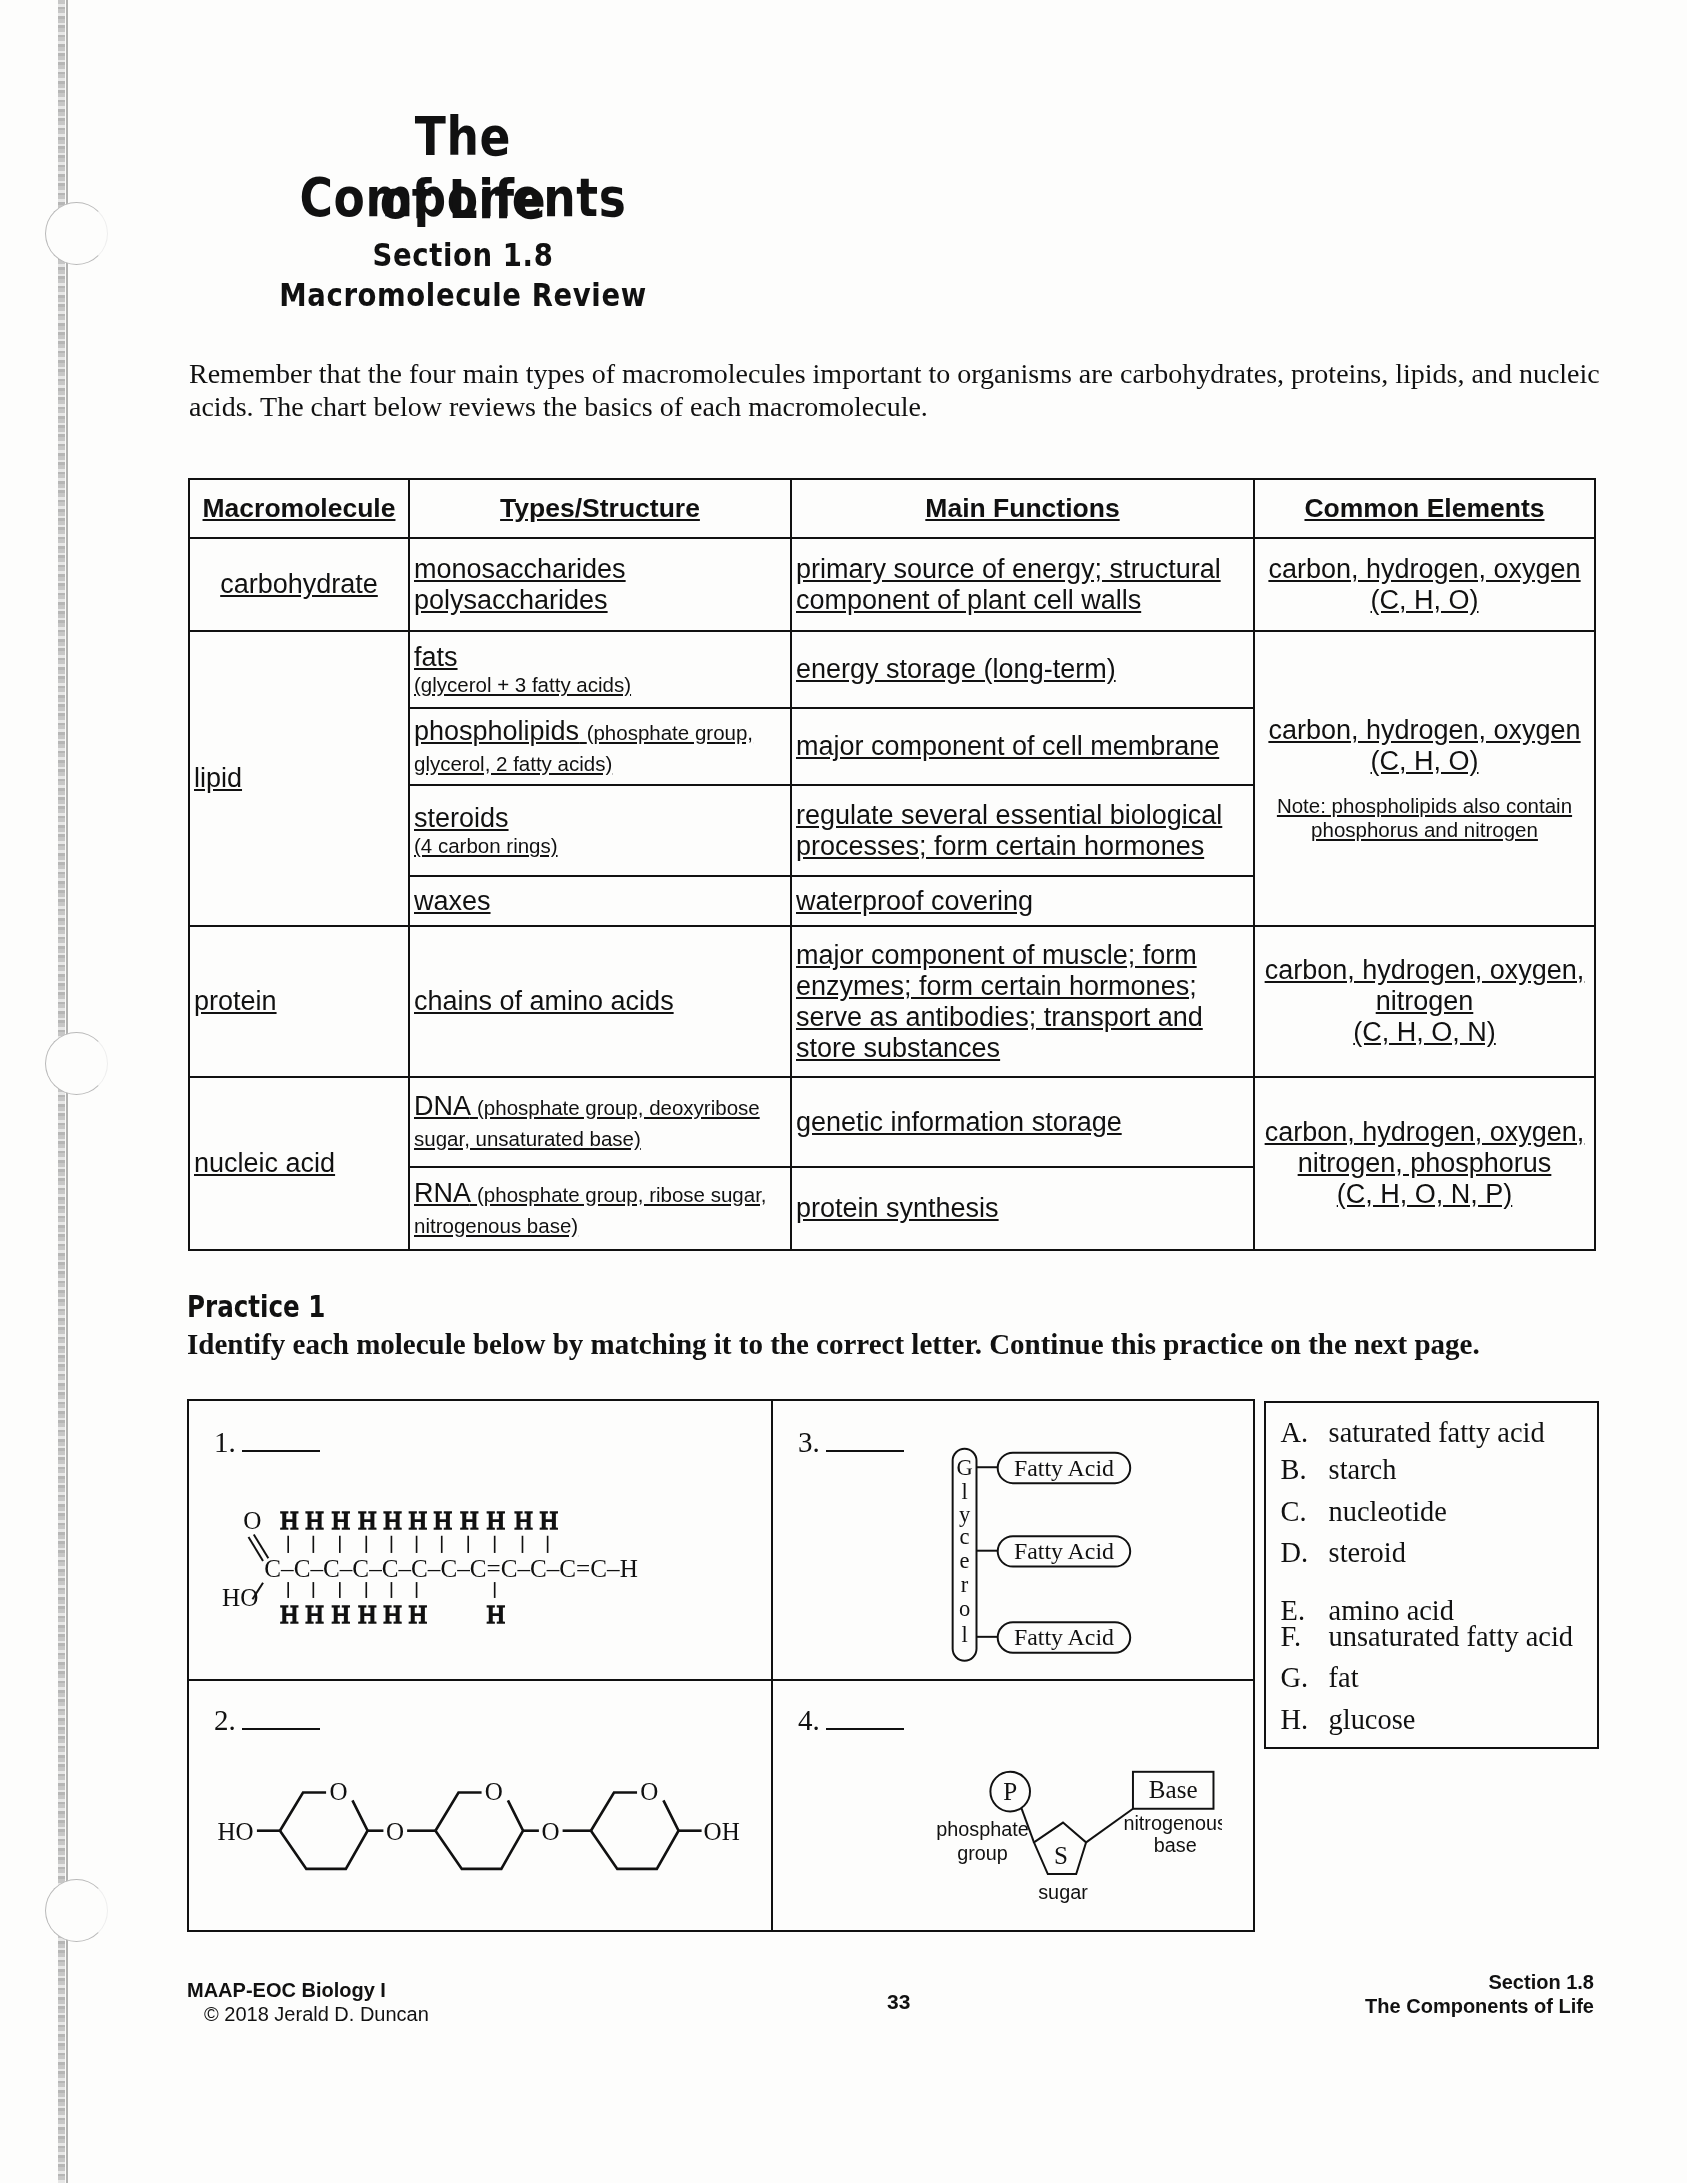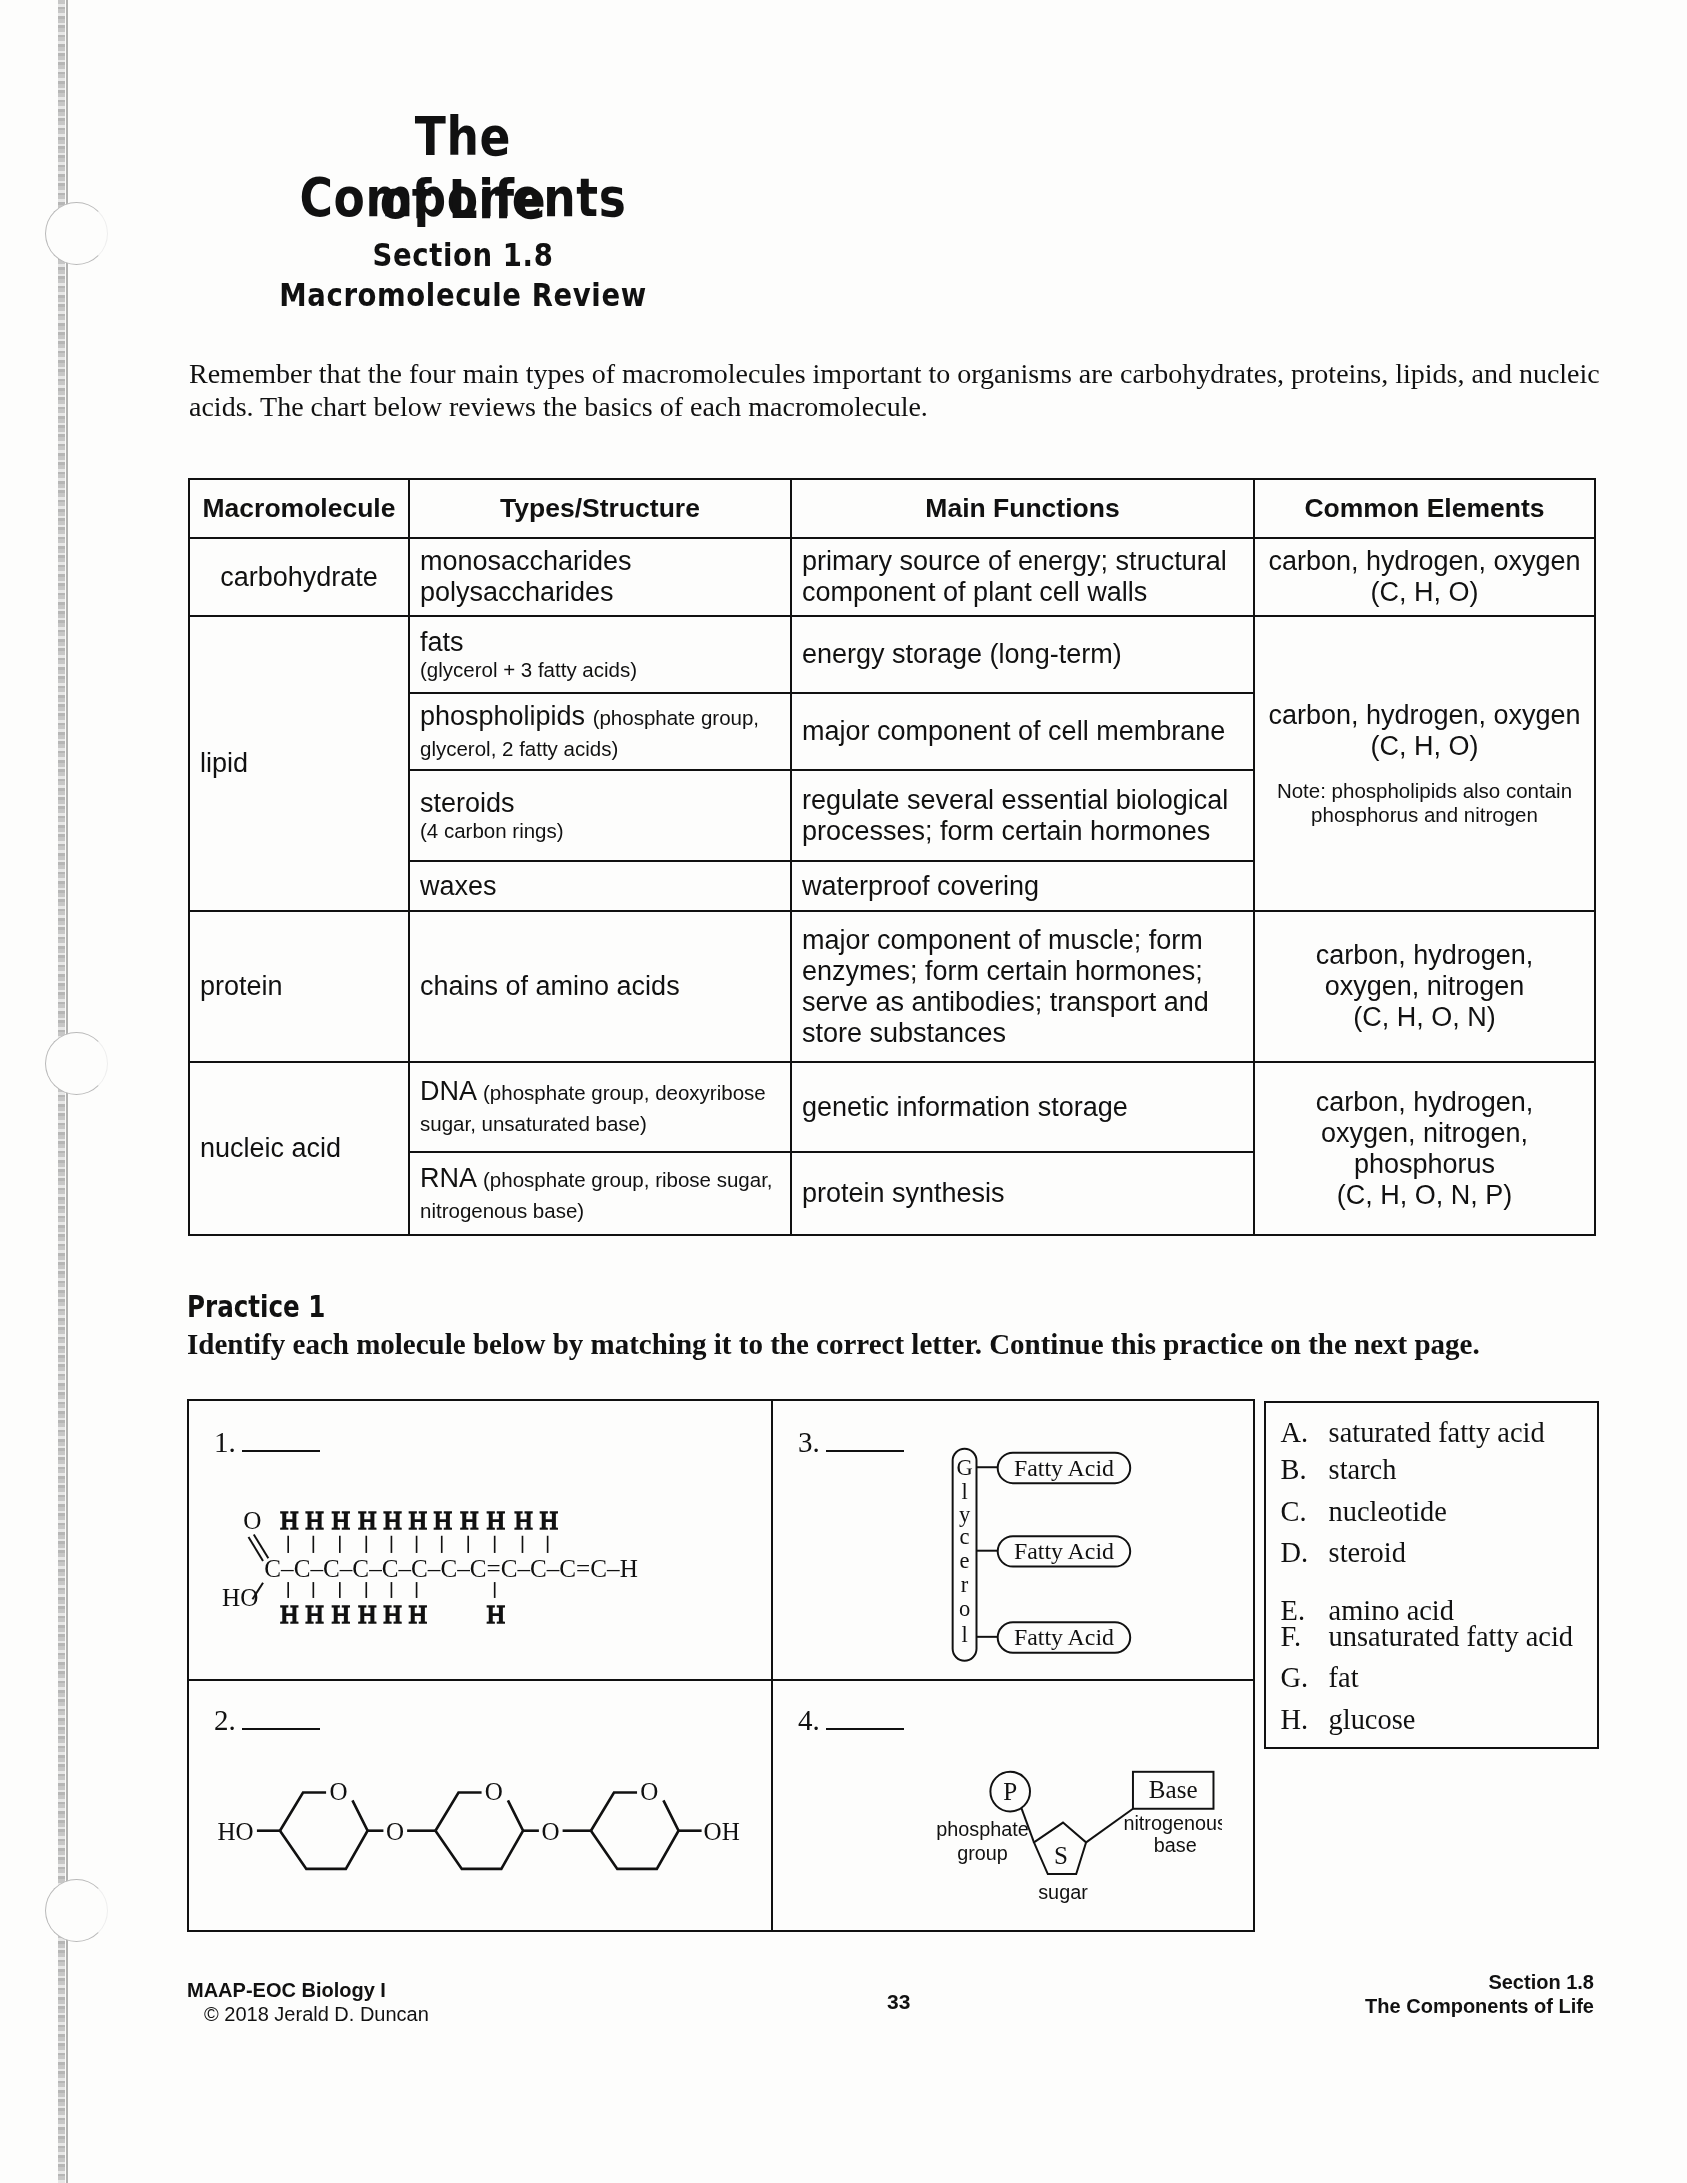--- a/index.html
+++ b/index.html
@@ -4,21 +4,21 @@
 <style>
   html, body { margin:0; padding:0; }
   body { width:1687px; height:2183px; background:#fdfdfc; position:relative; overflow:hidden; color:#111; font-family:"Liberation Sans", sans-serif; }
   .edge { position:absolute; left:58px; top:0; width:6.6px; height:2183px; background:repeating-linear-gradient(180deg,#9a9a9a 0 4px,#d4d4d4 4px 6.6px,#7c7c7c 6.6px 9.3px); opacity:.55; }
   .edge2 { position:absolute; left:66px; top:0; width:2px; height:2183px; background:#555; opacity:.45; }
   .hole { position:absolute; left:45px; width:61px; height:61px; border-radius:50%; background:#fdfdfc; border:1.3px solid #b9b9b9; border-right-color:#eee; }
   .abs { position:absolute; }
   .title { font-family:"DejaVu Sans", sans-serif; font-weight:bold; text-align:center; letter-spacing:0.7px; transform:scaleX(.86); transform-origin:center; }
   .intro { font-family:"Liberation Serif", serif; font-size:28px; line-height:33px; left:189px; top:357px; width:1422px; }
   table.chart { position:absolute; left:188px; top:478px; width:1407px; border-collapse:collapse; table-layout:fixed; font-family:"Liberation Sans", sans-serif; }
-  table.chart td, table.chart th { border:2px solid #111; padding:0 10px; vertical-align:middle; font-size:27px; line-height:31px; }
+  table.chart td, table.chart th { border:2px solid #111; padding:0 4px; vertical-align:middle; font-size:27px; line-height:31px;text-decoration:underline; }
   table.chart th { font-weight:bold; height:57px; font-size:26.5px; text-align:center; }
   .small { font-size:20.5px; line-height:24px; }
   .center { text-align:center; }
   .note { font-size:20.5px; line-height:24.5px; display:block; margin-top:17px; }
   .practice-h { font-family:"DejaVu Sans", sans-serif; font-weight:bold; font-size:30px; left:187px; top:1289px; transform:scaleX(.82); transform-origin:left; }
   .practice-i { font-family:"Liberation Serif", serif; font-weight:bold; font-size:29px; left:187px; top:1328px; }
   .grid-box { position:absolute; left:187px; top:1399px; width:1064px; height:529px; border:2px solid #111; }
   .vline { position:absolute; background:#111; }
   .num { position:absolute; font-family:"Liberation Serif", serif; font-size:29px; }
   .blank { display:inline-block; width:78px; border-bottom:2px solid #111; margin-left:6.6px; height:2.6px; vertical-align:baseline; }
@@ -51,21 +51,21 @@
       <col style="width:341px">
   </colgroup>
   <tbody>
       <tr>
     <th>Macromolecule</th>
     <th>Types/Structure</th>
     <th>Main Functions</th>
     <th>Common Elements</th>
   </tr>
 
-  <tr style="height:78px;">
+  <tr style="height:93px;">
     <td class="center">carbohydrate</td>
     <td>
           <div>monosaccharides</div>
           <div>polysaccharides</div>
         </td>
     <td>primary source of energy; structural component of plant cell walls</td>
     <td class="center">
           <div>carbon, hydrogen, oxygen</div>
           <div>(C, H, O)</div>
         </td>

